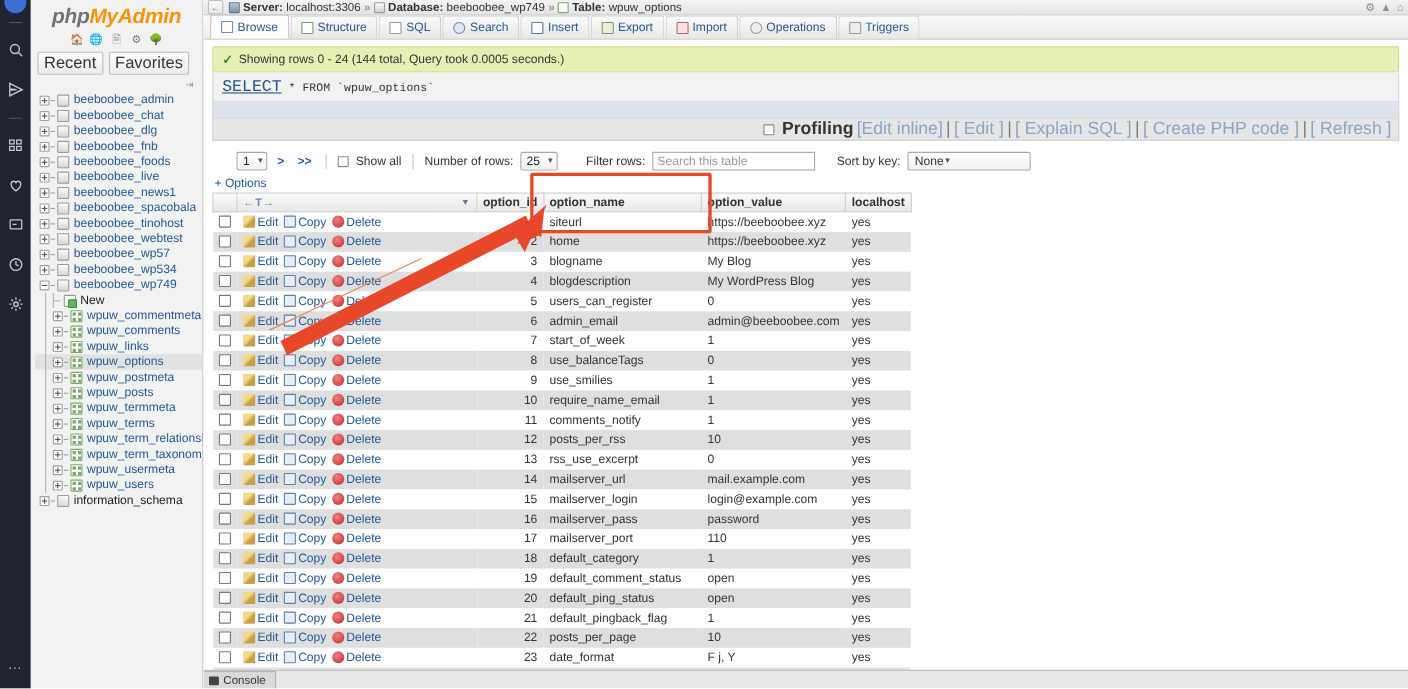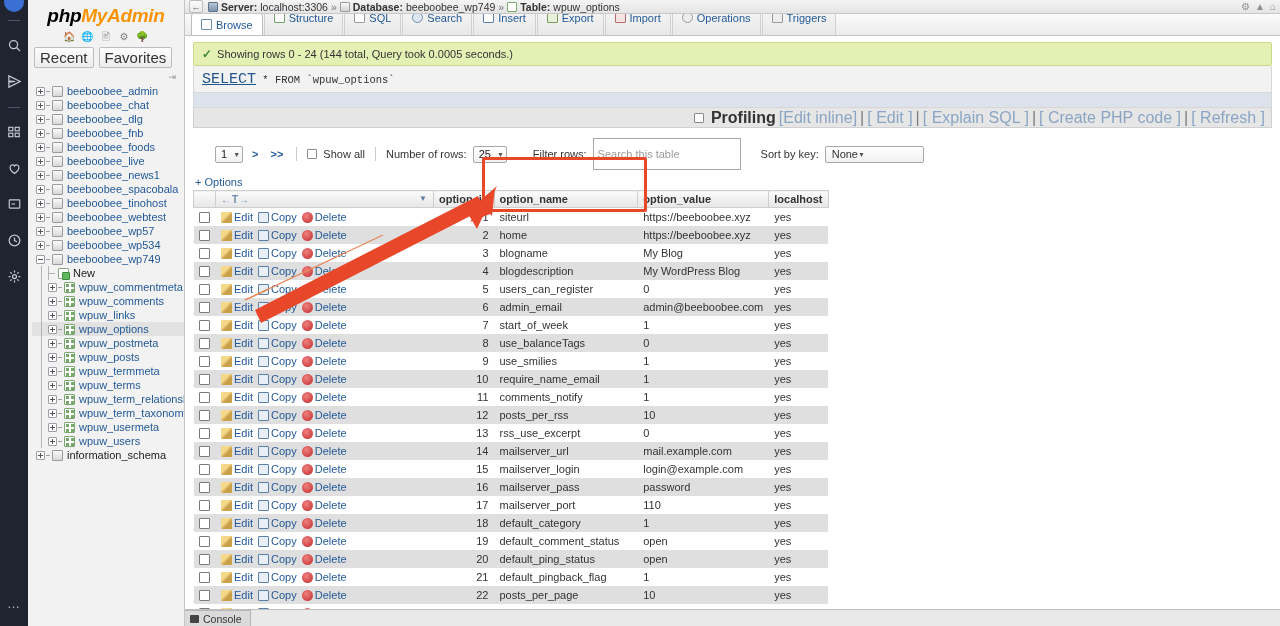--- a/index.html
+++ b/index.html
@@ -48,21 +48,21 @@
     background: #f2f2f2;
     border-right: 1px solid #c5c5c5;
     overflow: hidden;
     position: relative;
   }
   .pma-logo {
     text-align: center; padding: 5px 0 2px;
     font-size: 19px; font-style: italic; font-weight: bold;
     letter-spacing: -0.3px;
   }
-  .pma-logo .php { color: #000000; }
+  .pma-logo .php { color: #737373; }
   .pma-logo .mya { color: #f89406; }
   .logo-icons {
     text-align: center; padding: 1px 0 3px;
     line-height: 1;
   }
   .logo-icons span {
     display: inline-block; width: 13px; height: 13px;
     margin: 0 1px; vertical-align: middle;
     font-size: 10px; line-height: 13px;
   }
@@ -175,21 +175,21 @@
     color: #8e8e8e; font-size: 10px;
   }
 
   .tabs {
     height: 22px; background: linear-gradient(#fbfbfb,#ebebeb);
     border-bottom: 1px solid #c2c2c2;
     display: flex; align-items: flex-end; padding-left: 6px;
   }
   .tab {
     display: flex; align-items: center; gap: 4px;
-    height: 36px; padding: 0 9px;
+    height: 21px; padding: 0 9px;
     border: 1px solid #cfcfcf; border-bottom: none;
     background: linear-gradient(#fafafa,#e8e8e8);
     color: #235a97; font-size: 11px;
     margin-right: 1px;
     border-radius: 3px 3px 0 0;
   }
   .tab.active {
     background: #fff; color: #235a97; font-weight: normal;
     border-color: #bdbdbd; height: 22px; text-align: center;
   }
@@ -243,26 +243,26 @@
   .mini-select {
     border: 1px solid #a9a9a9; background: linear-gradient(#fff,#f1f1f1);
     height: 17px; padding: 0 2px 0 5px;
     display: inline-flex; align-items: center; gap: 6px;
     border-radius: 2px; font-size: 11px; color: #222;
   }
   .caret { font-size: 7px; color: #555; }
   .pg-arrow { color: #235a97; font-weight: bold; padding: 0 3px; font-size: 11px; }
   .vsep { width: 1px; height: 14px; background: #c9c9c9; margin: 0 4px; }
   .search-input {
-    border: 1px solid #a9a9a9; background: #fff; height: 32px; width: 148px;
+    border: 1px solid #a9a9a9; background: #fff; height: 17px; width: 148px;
     padding: 0 4px; font-size: 11px; color: #9b9b9b; display: flex; align-items: center;
   }
   .sortkey-select {
     border: 1px solid #a9a9a9; background: linear-gradient(#fff,#f1f1f1);
-    height: 17px; width: 99px; padding: 0 3px 0 6px;
+    height: 17px; width: 112px; padding: 0 3px 0 6px;
     display: flex; align-items: center; 
     border-radius: 2px; font-size: 11px;
   }
 
   .options-link { color: #235a97; font-size: 11px; padding-left: 2px; }
 
   
   table.results {
     border-collapse: collapse;
     font-size: 11px;

